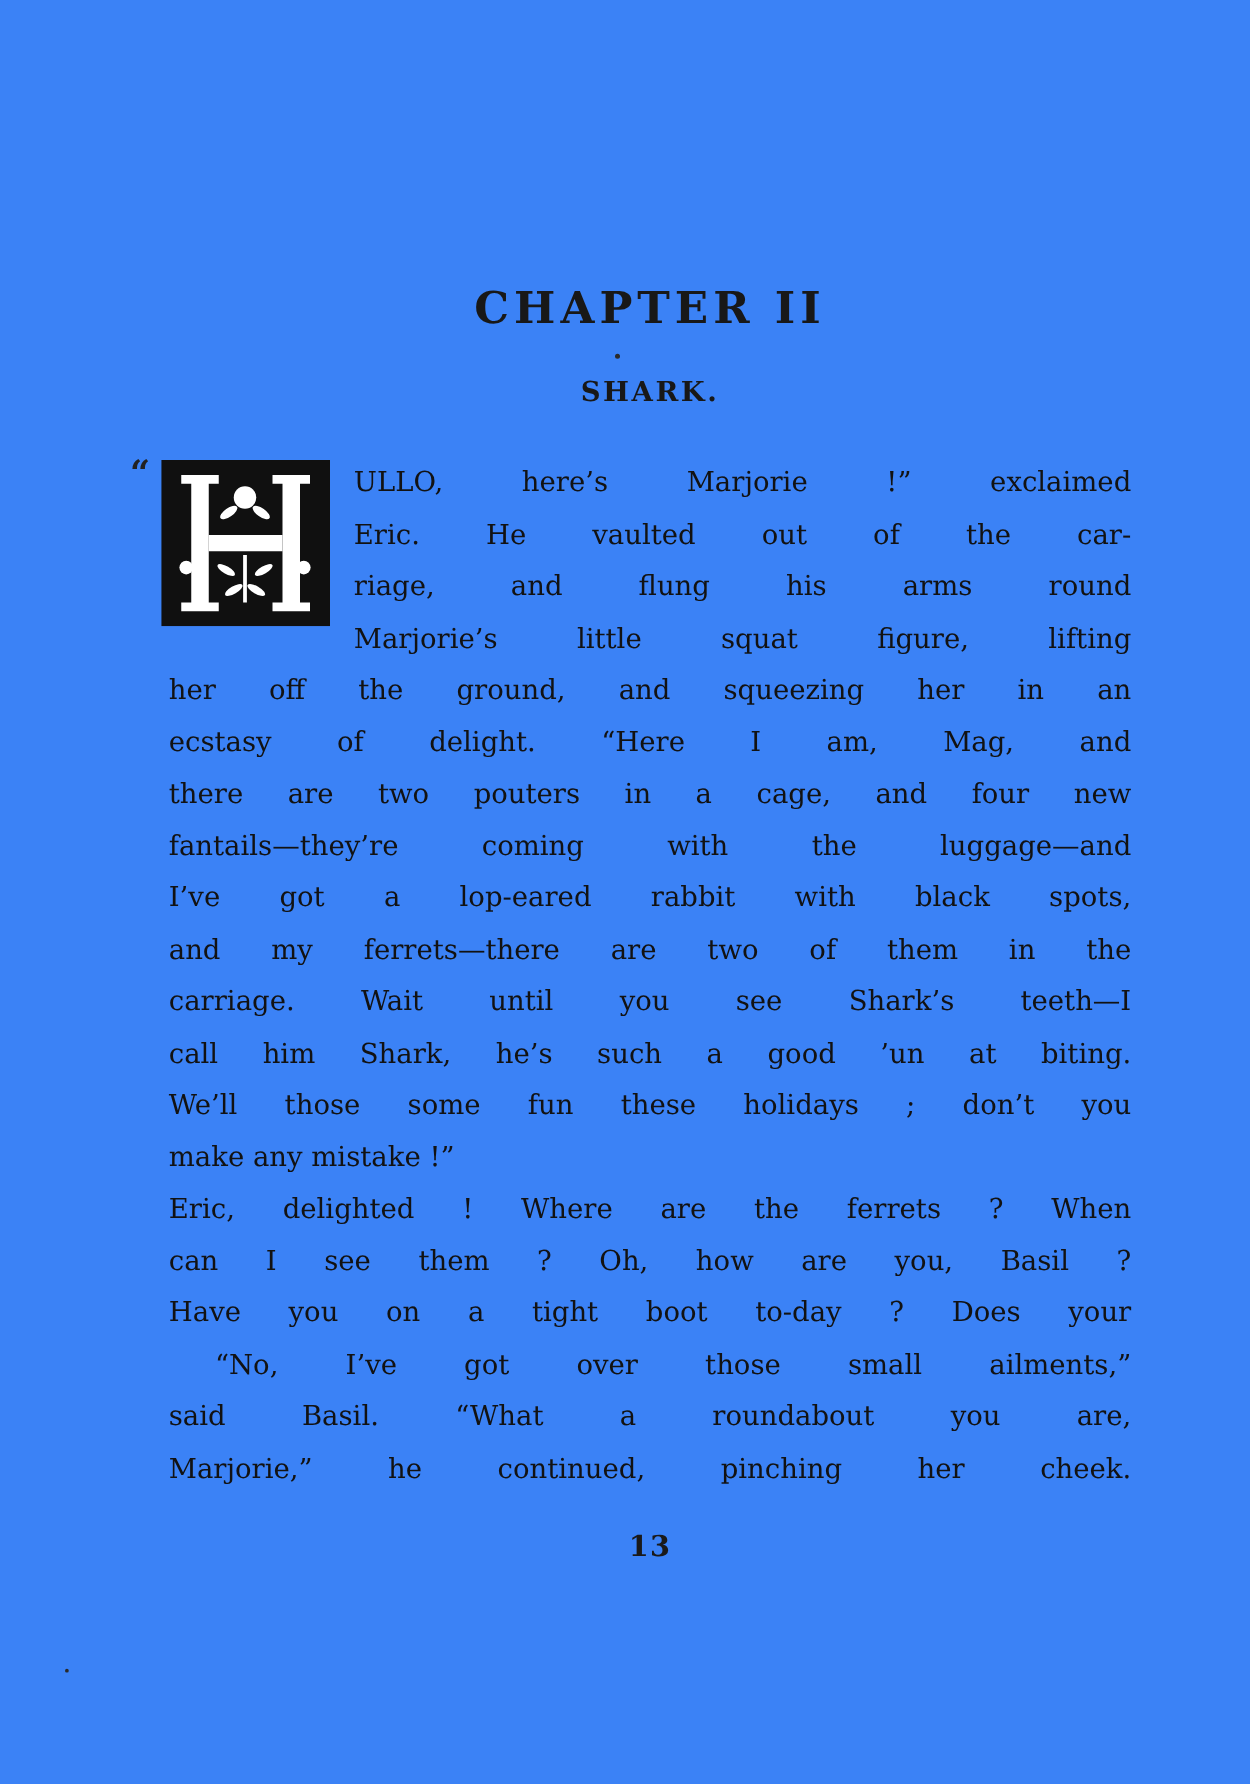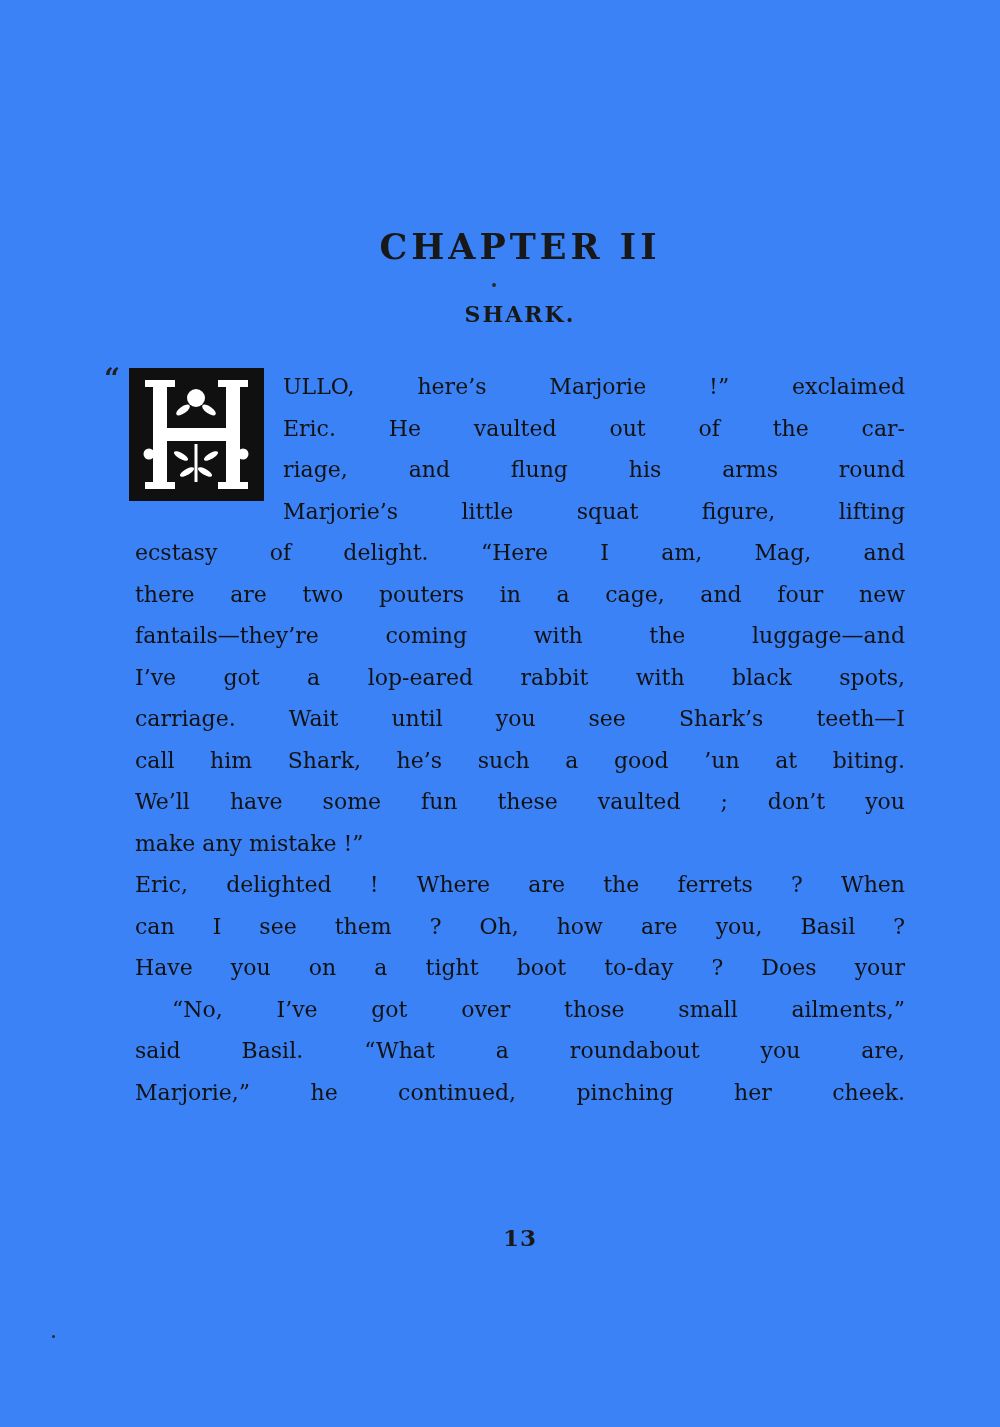--- a/index.html
+++ b/index.html
@@ -86,27 +86,29 @@
           <rect x="16" y="114" width="30" height="7" fill="#fff"></rect>
           <rect x="89" y="114" width="30" height="7" fill="#fff"></rect>
           <rect x="38" y="60" width="59" height="13" fill="#fff"></rect>
         </svg>
       </div>
 
       <div class="line ind">ULLO, here’s Marjorie !” exclaimed</div>
       <div class="line ind">Eric. He vaulted out of the car-</div>
       <div class="line ind">riage, and flung his arms round</div>
       <div class="line ind">Marjorie’s little squat figure, lifting</div>
+      <div class="line">her off the ground, and squeezing her in an</div>
       <div class="line">ecstasy of delight. “Here I am, Mag, and</div>
       <div class="line">there are two pouters in a cage, and four new</div>
       <div class="line">fantails—they’re coming with the luggage—and</div>
       <div class="line">I’ve got a lop-eared rabbit with black spots,</div>
+      <div class="line">and my ferrets—there are two of them in the</div>
       <div class="line">carriage. Wait until you see Shark’s teeth—I</div>
       <div class="line">call him Shark, he’s such a good ’un at biting.</div>
-      <div class="line">We’ll have some fun these vaulted ; don’t you</div>
+      <div class="line">We’ll those some fun these holidays ; don’t you</div>
       <div class="line short">make any mistake !”</div>
 
       <div class="line">Eric, delighted ! Where are the ferrets ? When</div>
       <div class="line">can I see them ? Oh, how are you, Basil ?</div>
       <div class="line">Have you on a tight boot to-day ? Does your</div>
 
       <div class="line pind">“No, I’ve got over those small ailments,”</div>
       <div class="line">said Basil. “What a roundabout you are,</div>
       <div class="line">Marjorie,” he continued, pinching her cheek.</div>
 

